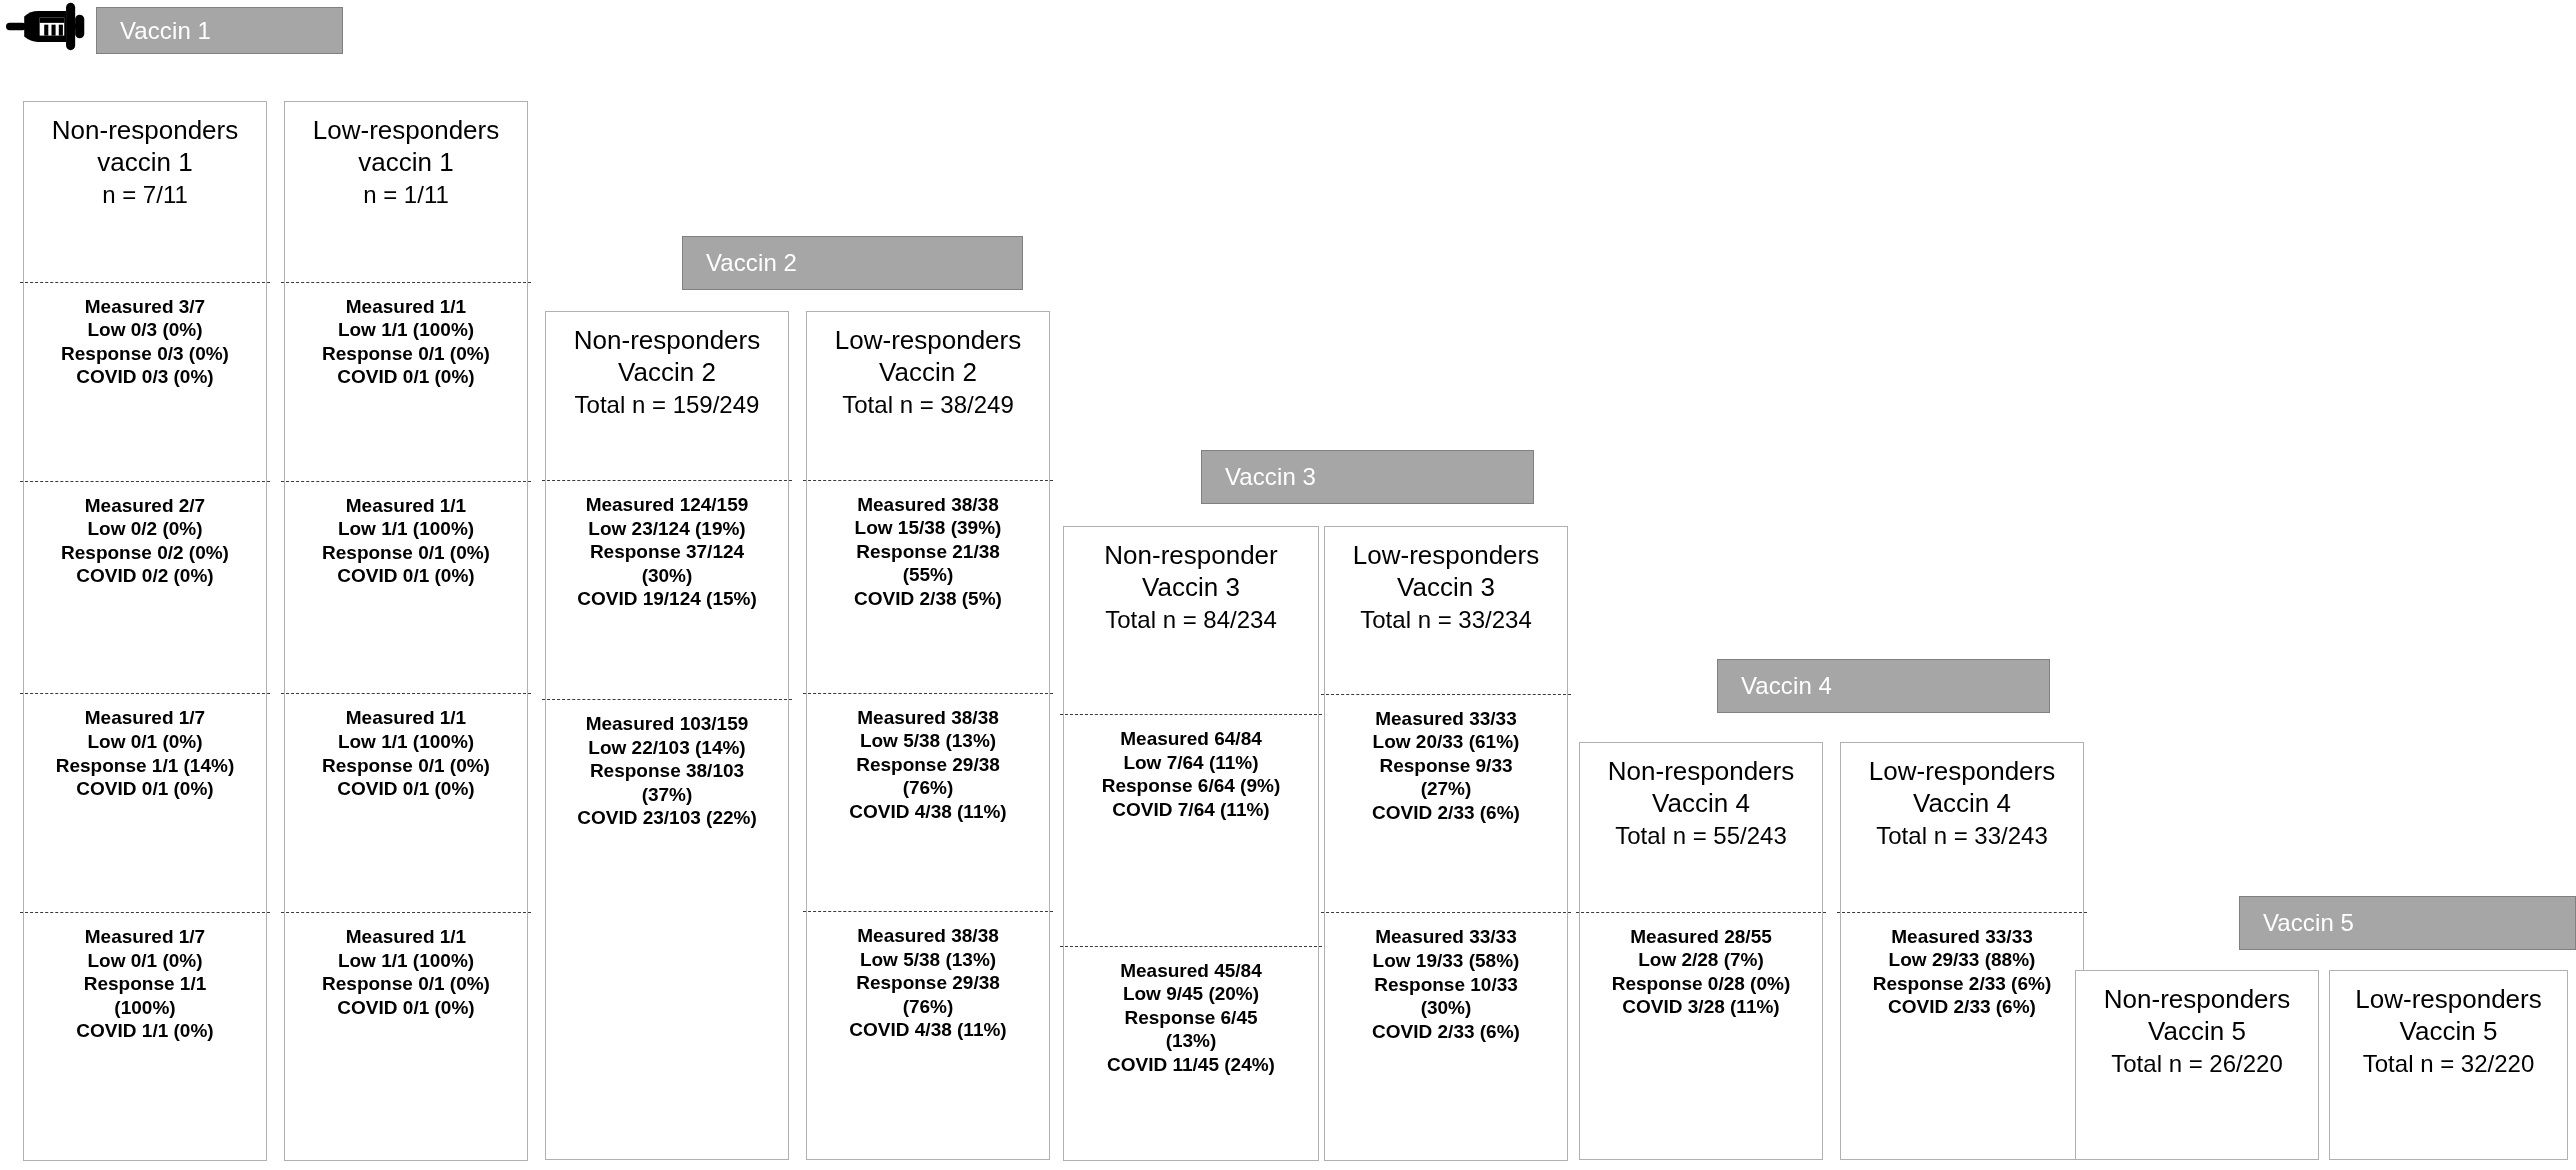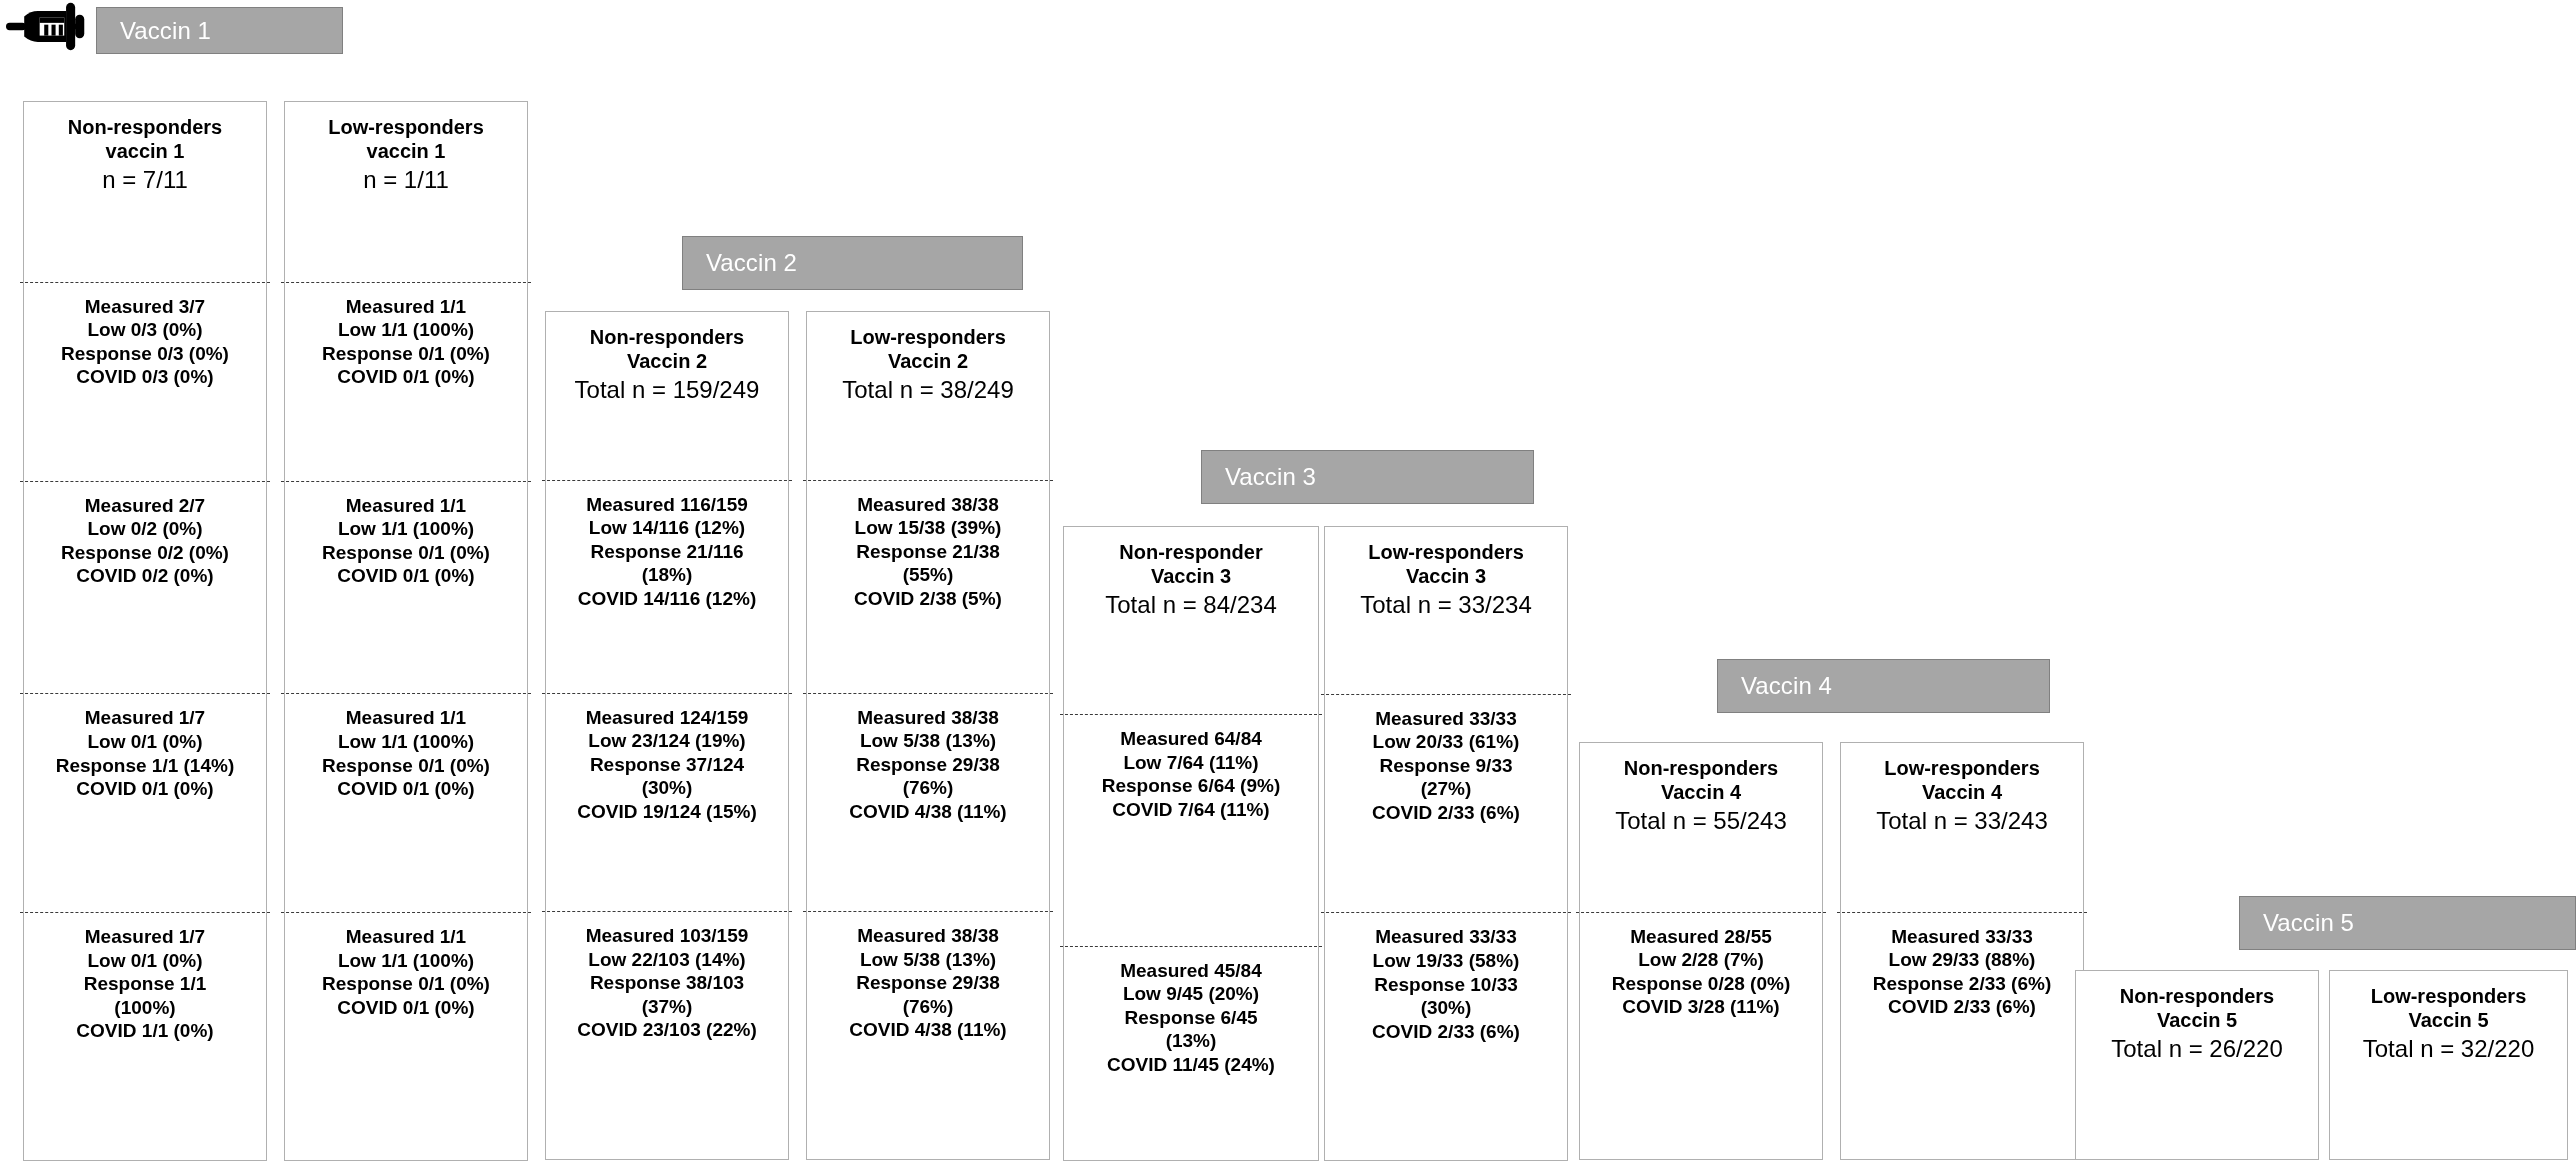--- a/index.html
+++ b/index.html
@@ -57,22 +57,22 @@
     padding:13px 6px 3.6px 6px;
     text-align:center;
   }
   .cellwrap.dash-top::before{
     content:"";
     position:absolute;
     top:0;left:-3.6px;right:-3.6px;
     border-top:1.8px dashed #3a3a3a;
   }
   .head-title{
-    font-size:20px;
-    font-weight:bold;
+    font-size:26px;
+    font-weight:normal;
     line-height:1.22;
     margin:0 0 1.2px 0;
     white-space:pre-line;
   }
   .head-total{
     font-size:24px;
     font-weight:400;
     line-height:1.22;
     margin:0;
   }
@@ -240,27 +240,20 @@
 Response 0/1 (0%)
 COVID 0/1 (0%)</div>
         </div>
       </div>
       <div class="col" style="left: 545px; top: 311px; width: 244px; height: 849px;">
         <div class="cellwrap" style="height: 168px;">
           <div class="head-title">Non-responders
 Vaccin 2</div>
           <div class="head-total">Total n = 159/249</div>
         </div>
-        <div class="cellwrap dash-top" style="height: 213px;">
-          <div class="stat-line">Measured 116/159
-Low 14/116 (12%)
-Response 21/116
-(18%)
-COVID 14/116 (12%)</div>
-        </div>
         <div class="cellwrap dash-top" style="height: 219px;">
           <div class="stat-line">Measured 124/159
 Low 23/124 (19%)
 Response 37/124
 (30%)
 COVID 19/124 (15%)</div>
         </div>
         <div class="cellwrap dash-top" style="height: 248px;">
           <div class="stat-line">Measured 103/159
 Low 22/103 (14%)

